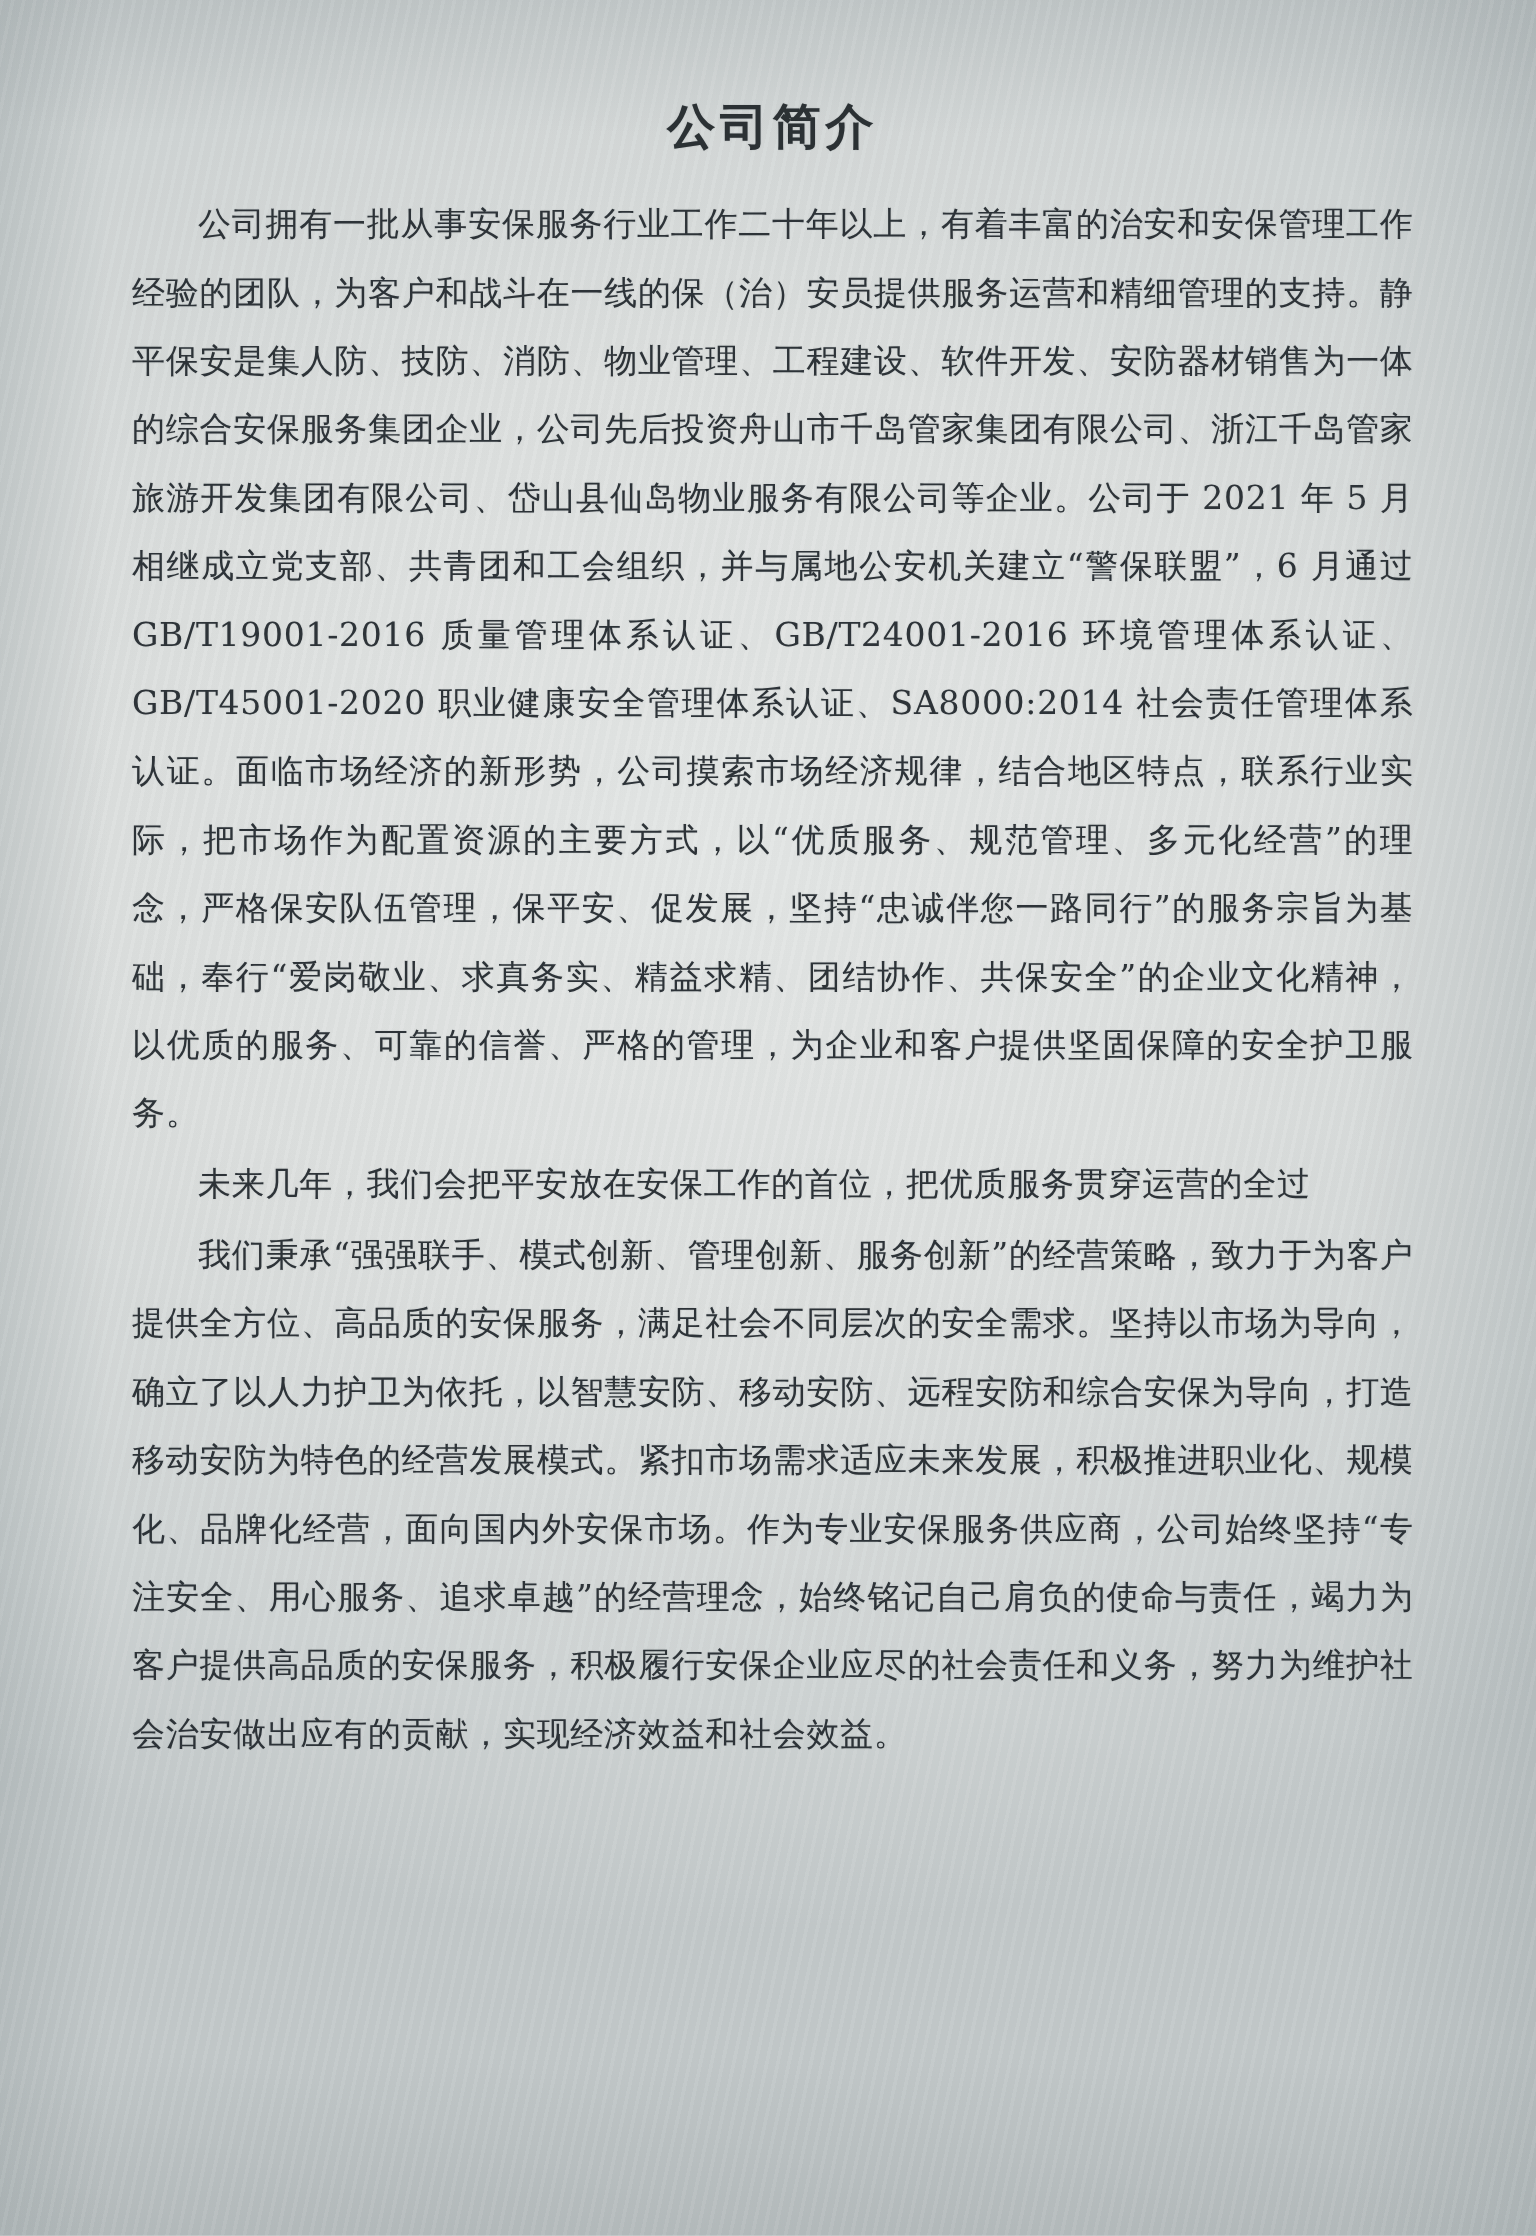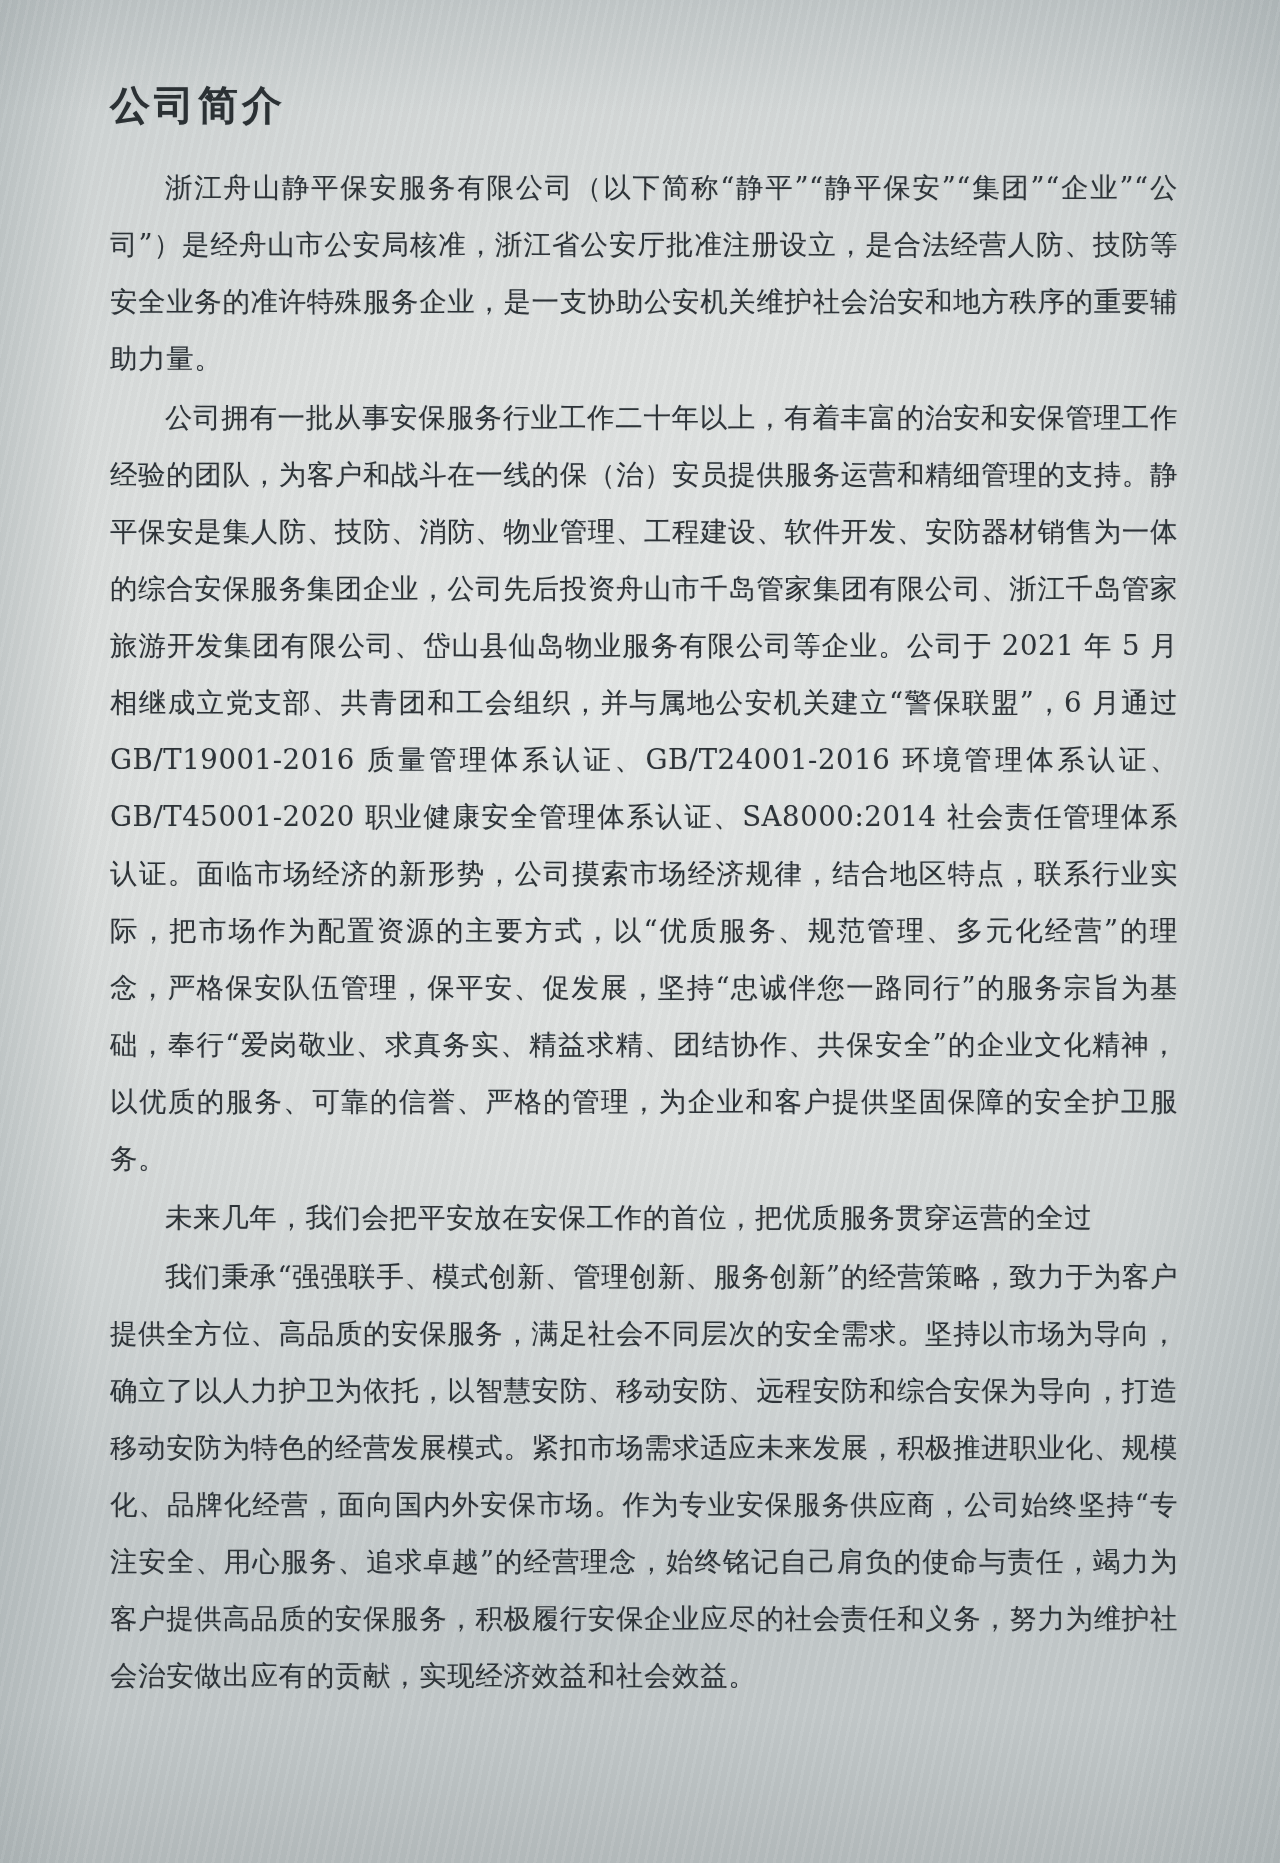--- a/index.html
+++ b/index.html
@@ -46,21 +46,21 @@
 
   #doc-body {
     position: absolute;
     left: 110px;
     top: 78px;
     width: 1068px;
     z-index: 3;
   }
 
   #doc-title {
-    text-align: left;
+    text-align: center;
     font-size: 40px;
     font-weight: bold;
     letter-spacing: 4px;
     color: #2b3134;
     margin: 0 0 26px 0;
     text-shadow: 0 0 1px rgba(60,70,75,0.35);
   }
 
   .para {
     font-size: 27.5px;
@@ -75,18 +75,17 @@
   }
   .para:last-child { margin-bottom: 0; }
 </style>
 </head>
 <body>
 
 <div id="page-scan">
   <div id="doc-body">
     <h1 id="doc-title">公司简介</h1>
 
-    <p class="para">浙江舟山静平保安服务有限公司（以下简称“静平”“静平保安”“集团”“企业”“公司”）是经舟山市公安局核准，浙江省公安厅批准注册设立，是合法经营人防、技防等安全业务的准许特殊服务企业，是一支协助公安机关维护社会治安和地方秩序的重要辅助力量。</p>
     <p class="para">公司拥有一批从事安保服务行业工作二十年以上，有着丰富的治安和安保管理工作经验的团队，为客户和战斗在一线的保（治）安员提供服务运营和精细管理的支持。静平保安是集人防、技防、消防、物业管理、工程建设、软件开发、安防器材销售为一体的综合安保服务集团企业，公司先后投资舟山市千岛管家集团有限公司、浙江千岛管家旅游开发集团有限公司、岱山县仙岛物业服务有限公司等企业。公司于 2021 年 5 月相继成立党支部、共青团和工会组织，并与属地公安机关建立“警保联盟”，6 月通过 GB/T19001-2016 质量管理体系认证、GB/T24001-2016 环境管理体系认证、GB/T45001-2020 职业健康安全管理体系认证、SA8000:2014 社会责任管理体系认证。面临市场经济的新形势，公司摸索市场经济规律，结合地区特点，联系行业实际，把市场作为配置资源的主要方式，以“优质服务、规范管理、多元化经营”的理念，严格保安队伍管理，保平安、促发展，坚持“忠诚伴您一路同行”的服务宗旨为基础，奉行“爱岗敬业、求真务实、精益求精、团结协作、共保安全”的企业文化精神，以优质的服务、可靠的信誉、严格的管理，为企业和客户提供坚固保障的安全护卫服务。</p>
     <p class="para">未来几年，我们会把平安放在安保工作的首位，把优质服务贯穿运营的全过</p>
     <p class="para">我们秉承“强强联手、模式创新、管理创新、服务创新”的经营策略，致力于为客户提供全方位、高品质的安保服务，满足社会不同层次的安全需求。坚持以市场为导向，确立了以人力护卫为依托，以智慧安防、移动安防、远程安防和综合安保为导向，打造移动安防为特色的经营发展模式。紧扣市场需求适应未来发展，积极推进职业化、规模化、品牌化经营，面向国内外安保市场。作为专业安保服务供应商，公司始终坚持“专注安全、用心服务、追求卓越”的经营理念，始终铭记自己肩负的使命与责任，竭力为客户提供高品质的安保服务，积极履行安保企业应尽的社会责任和义务，努力为维护社会治安做出应有的贡献，实现经济效益和社会效益。</p>
   </div>
 </div>
 
 </body></html>

